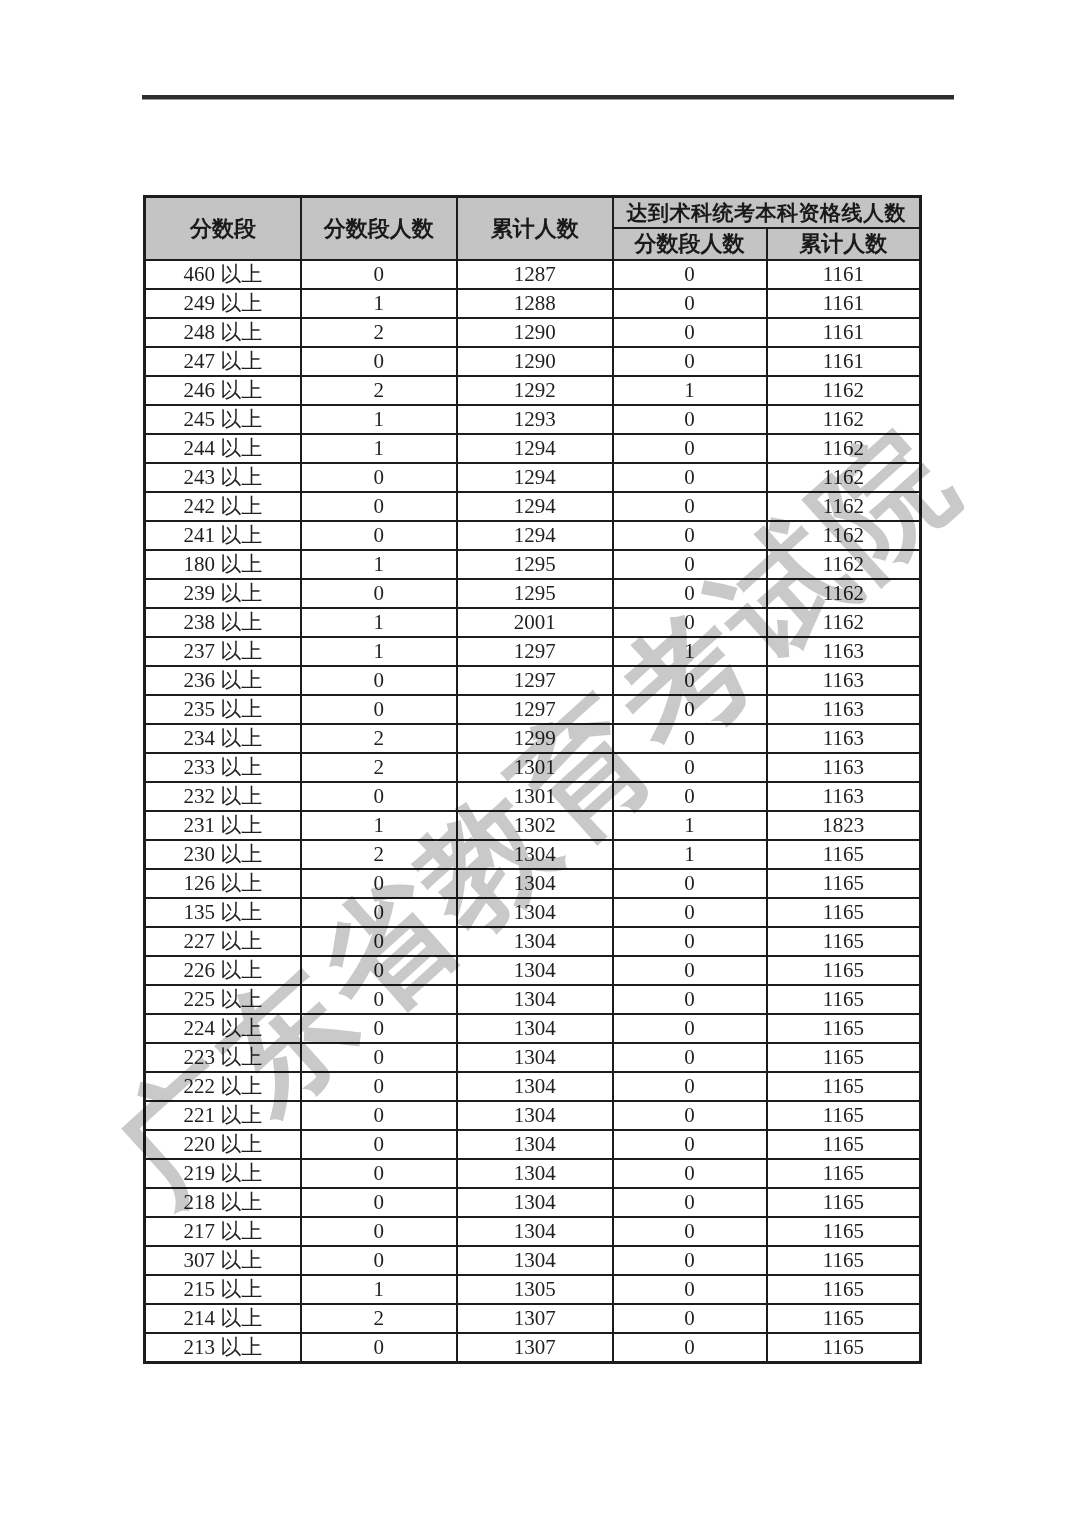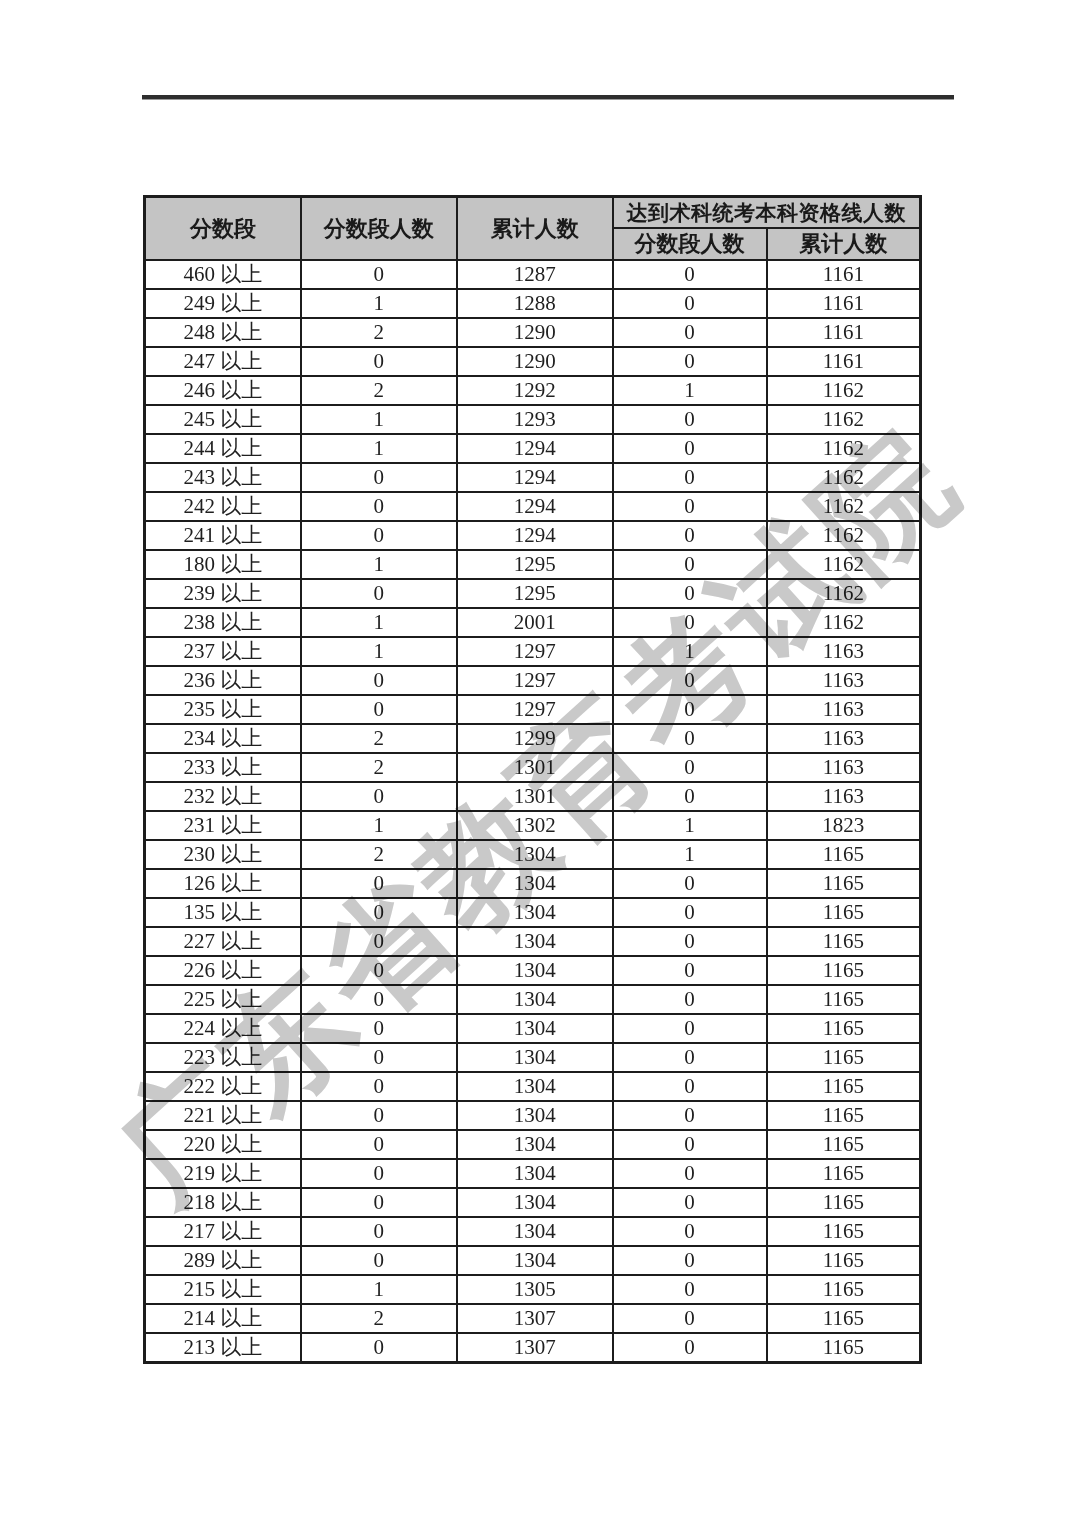--- a/index.html
+++ b/index.html
@@ -342,21 +342,21 @@
           <td>1165</td>
         </tr>
         <tr>
           <td>217 以上</td>
           <td>0</td>
           <td>1304</td>
           <td>0</td>
           <td>1165</td>
         </tr>
         <tr>
-          <td>289 以上</td>
+          <td>307 以上</td>
           <td>0</td>
           <td>1304</td>
           <td>0</td>
           <td>1165</td>
         </tr>
         <tr>
           <td>215 以上</td>
           <td>1</td>
           <td>1305</td>
           <td>0</td>

